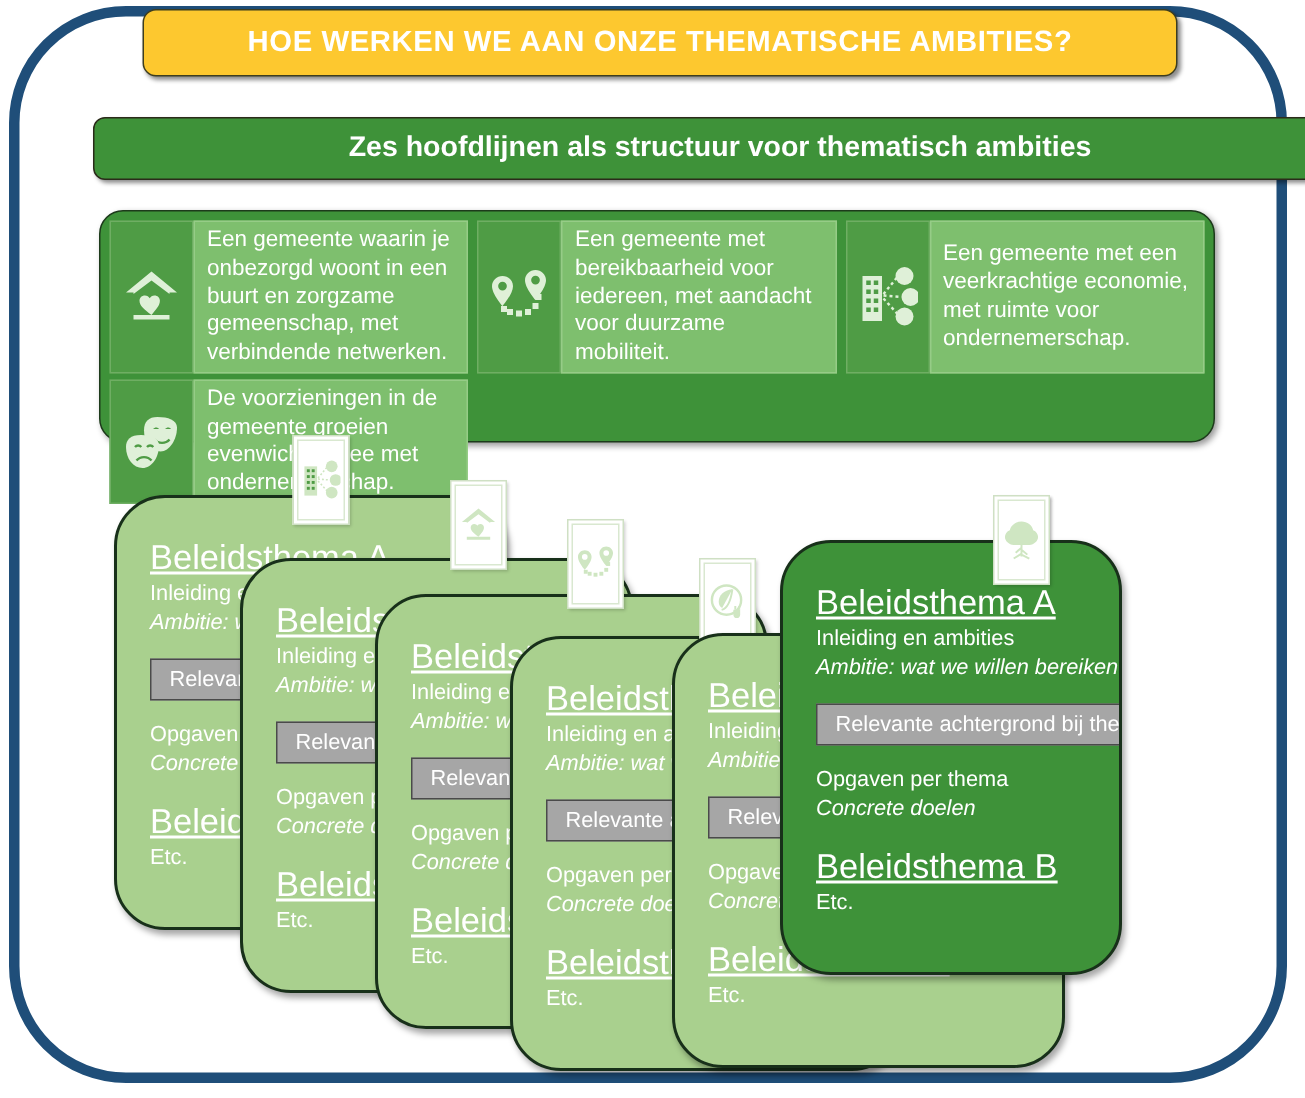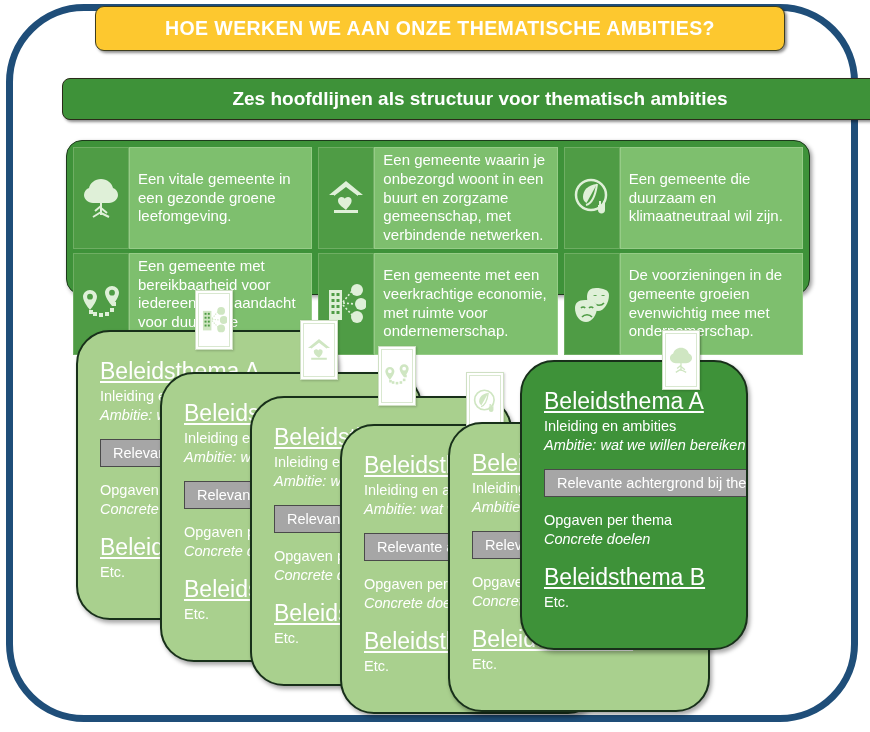--- a/index.html
+++ b/index.html
@@ -114,51 +114,26 @@
 </div>
 
 <div id="subtitle-banner">
   <span class="txt">Zes hoofdlijnen als structuur voor thematisch ambities</span>
 </div>
 
 <div id="themes-panel">
     <div class="theme-cell">
       <div class="theme-icon">
         <svg viewBox="0 0 40 44">
-          <path fill="#DFF0D8" d="M20 3c-6 0-11 4-12 9-3 1-5 4-5 7 0 4 4 8 9 8h16c5 0 9-4 9-8 0-3-2-6-5-7-1-5-6-9-12-9z"></path>
-          <path stroke="#DFF0D8" stroke-width="2" fill="none" d="M20 25v14M20 30l-6 5M20 32l6 5M20 36l-8 5M20 37l8 4"></path>
-        </svg>
-      </div>
-      <div class="theme-text">
-        <span>Een vitale gemeente in een gezonde groene leefomgeving.</span>
-      </div>
-    </div>
-    <div class="theme-cell">
-      <div class="theme-icon">
-        <svg viewBox="0 0 40 44">
           <path fill="#DFF0D8" d="M20 5L3 19h5v18h24V19h5L20 5zm0 6l12 9v14H8V20l12-9z"></path>
           <path fill="#DFF0D8" d="M20 34c-5-4-8-6-8-9.5 0-2 1.6-3.5 3.6-3.5 1.5 0 2.6.8 3.2 1.8.6-1 1.7-1.8 3.2-1.8 2 0 3.6 1.5 3.6 3.5C25.6 28 23 30 20 34z"></path>
         </svg>
       </div>
       <div class="theme-text">
         <span>Een gemeente waarin  je onbezorgd woont in een buurt en zorgzame gemeenschap, met verbindende netwerken.</span>
-      </div>
-    </div>
-    <div class="theme-cell">
-      <div class="theme-icon">
-        <svg viewBox="0 0 40 44">
-          <circle cx="19" cy="19" r="15" fill="none" stroke="#DFF0D8" stroke-width="2.5"></circle>
-          <path fill="#DFF0D8" d="M25 8c-9 1-14 6-14 13 0 3 1.5 5 3.5 6L25 8z"></path>
-          <path stroke="#DFF0D8" stroke-width="2" fill="none" d="M14 29c4-1 9-6 11-21"></path>
-          <path fill="#DFF0D8" d="M26 29h7v5c0 2-1.5 3.5-3.5 3.5S26 36 26 34v-5z"></path>
-          <path stroke="#DFF0D8" stroke-width="2" d="M28 29v-4M32 29v-4"></path>
-        </svg>
-      </div>
-      <div class="theme-text">
-        <span>Een gemeente die duurzaam en klimaatneutraal wil zijn.</span>
       </div>
     </div>
     <div class="theme-cell">
       <div class="theme-icon">
         <svg viewBox="0 0 40 44">
           <path fill="#DFF0D8" d="M9 8c-3.8 0-7 3-7 6.8C2 20 9 28 9 28s7-8 7-13.2C16 11 12.8 8 9 8zm0 9.6a2.9 2.9 0 110-5.8 2.9 2.9 0 010 5.8z"></path>
           <path fill="#DFF0D8" d="M31 4c-3.8 0-7 3-7 6.8C24 16 31 24 31 24s7-8 7-13.2C38 7 34.8 4 31 4zm0 9.6a2.9 2.9 0 110-5.8 2.9 2.9 0 010 5.8z"></path>
           <g fill="#DFF0D8">
             <rect x="12" y="30" width="4" height="4"></rect>
             <rect x="18" y="31" width="4" height="4"></rect>

